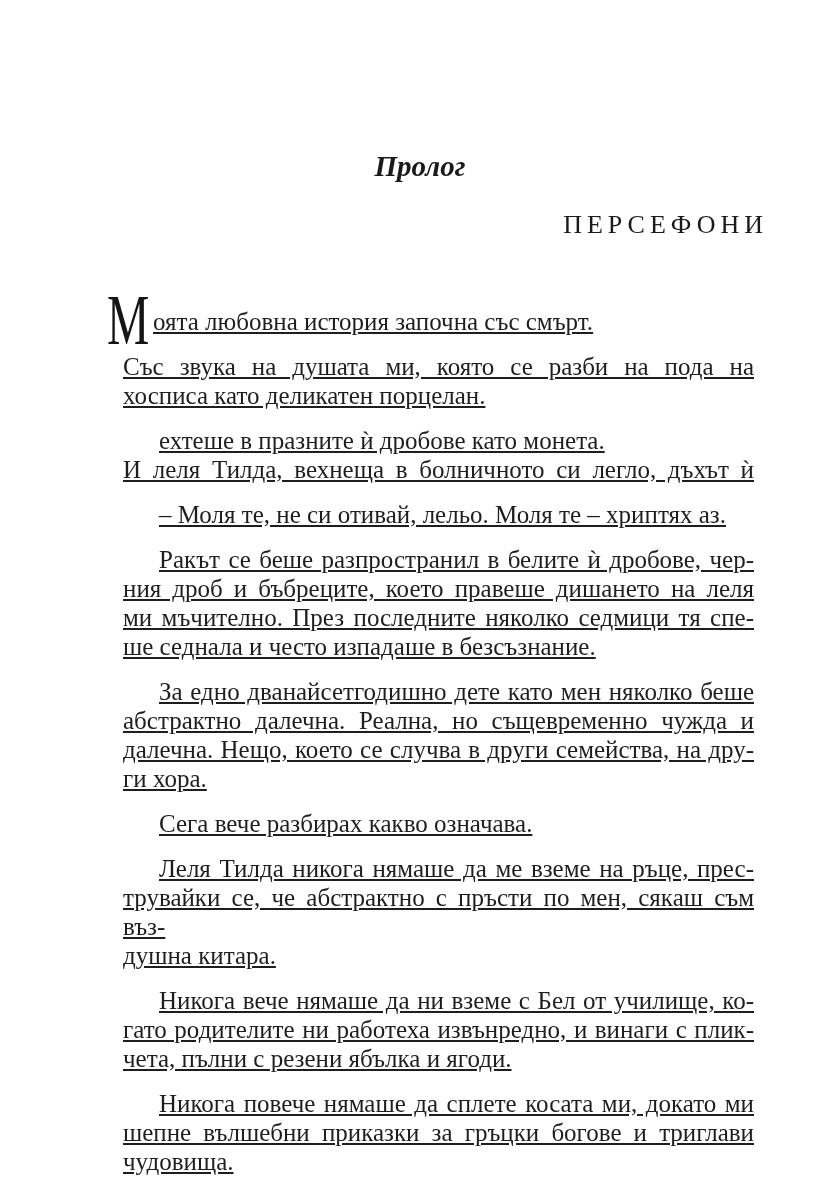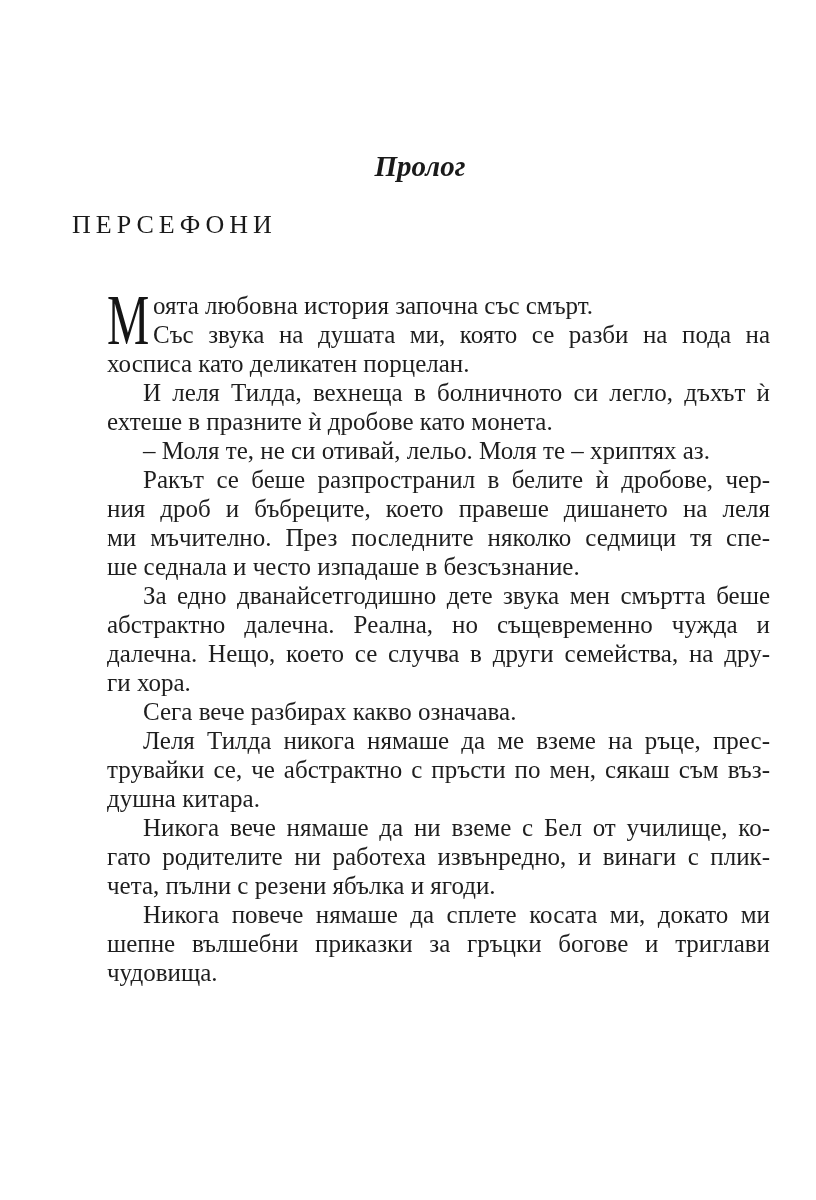--- a/index.html
+++ b/index.html
@@ -26,21 +26,21 @@
     font-weight: 600;
     font-size: 29px;
     line-height: 1.1;
     color: #1a1a1a;
   }
   .chapter-heading {
     position: absolute;
     top: 211px;
     left: 72px;
     width: 696px;
-    text-align: left;
+    text-align: right;
     font-weight: 400;
     font-size: 26px;
     letter-spacing: 5px;
     line-height: 1.1;
     color: #1a1a1a;
   }
   .body-text {
     position: absolute;
     top: 291px;
     left: 107px;
@@ -57,21 +57,21 @@
   .dropcap {
     position: absolute;
     left: 0;
     top: -7px;
     font-size: 72px;
     line-height: 1;
     transform: scaleX(0.66);
     transform-origin: 0 0;
     color: #151515;
   }
-  .para { margin: 0; padding: 0; }
+  .para { margin: 16px; padding: 0; text-decoration: underline; }
   .para.indent > .line:first-child { text-indent: 36px; }
   .line {
     text-align: left;
     white-space: normal;
   }
   .line.just {
     text-align: justify;
     text-align-last: justify;
   }
 </style>
@@ -86,34 +86,34 @@
     <span class="dropcap">М</span>
 
   <div class="para">
         <div class="line">оята любовна история започна със смърт.</div>
       </div>
       <div class="para">
         <div class="line just">Със звука на душата ми, която се разби на пода на</div>
         <div class="line">хосписа като деликатен порцелан.</div>
       </div>
       <div class="para indent">
+        <div class="line">ехтеше в празните ѝ дробове като монета.</div>
         <div class="line just">И леля Тилда, вехнеща в болничното си легло, дъхът ѝ</div>
-        <div class="line">ехтеше в празните ѝ дробове като монета.</div>
       </div>
       <div class="para indent">
         <div class="line">– Моля те, не си отивай, лельо. Моля те – хриптях аз.</div>
       </div>
       <div class="para indent">
         <div class="line just">Ракът се беше разпространил в белите ѝ дробове, чер-</div>
         <div class="line just">ния дроб и бъбреците, което правеше дишането на леля</div>
         <div class="line just">ми мъчително. През последните няколко седмици тя спе-</div>
         <div class="line">ше седнала и често изпадаше в безсъзнание.</div>
       </div>
       <div class="para indent">
-        <div class="line just">За едно дванайсетгодишно дете звука мен смъртта беше</div>
+        <div class="line just">За едно дванайсетгодишно дете като мен няколко беше</div>
         <div class="line just">абстрактно далечна. Реална, но същевременно чужда и</div>
         <div class="line just">далечна. Нещо, което се случва в други семейства, на дру-</div>
         <div class="line">ги хора.</div>
       </div>
       <div class="para indent">
         <div class="line">Сега вече разбирах какво означава.</div>
       </div>
       <div class="para indent">
         <div class="line just">Леля Тилда никога нямаше да ме вземе на ръце, прес-</div>
         <div class="line just">трувайки се, че абстрактно с пръсти по мен, сякаш съм въз-</div>

